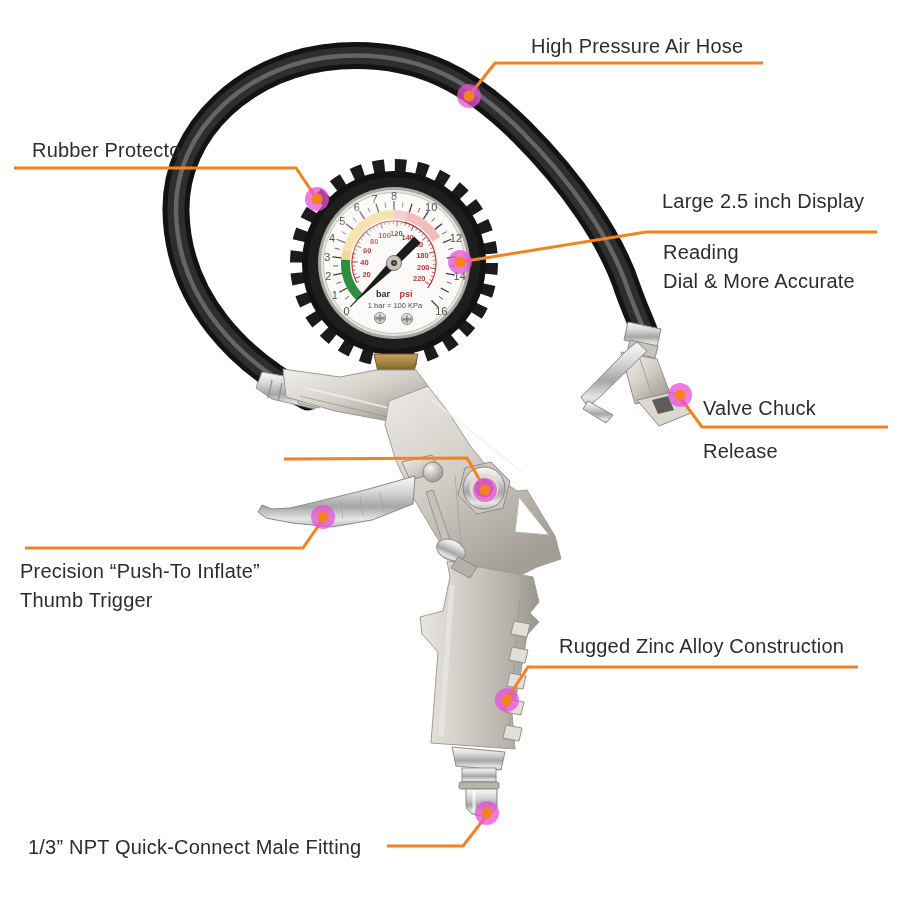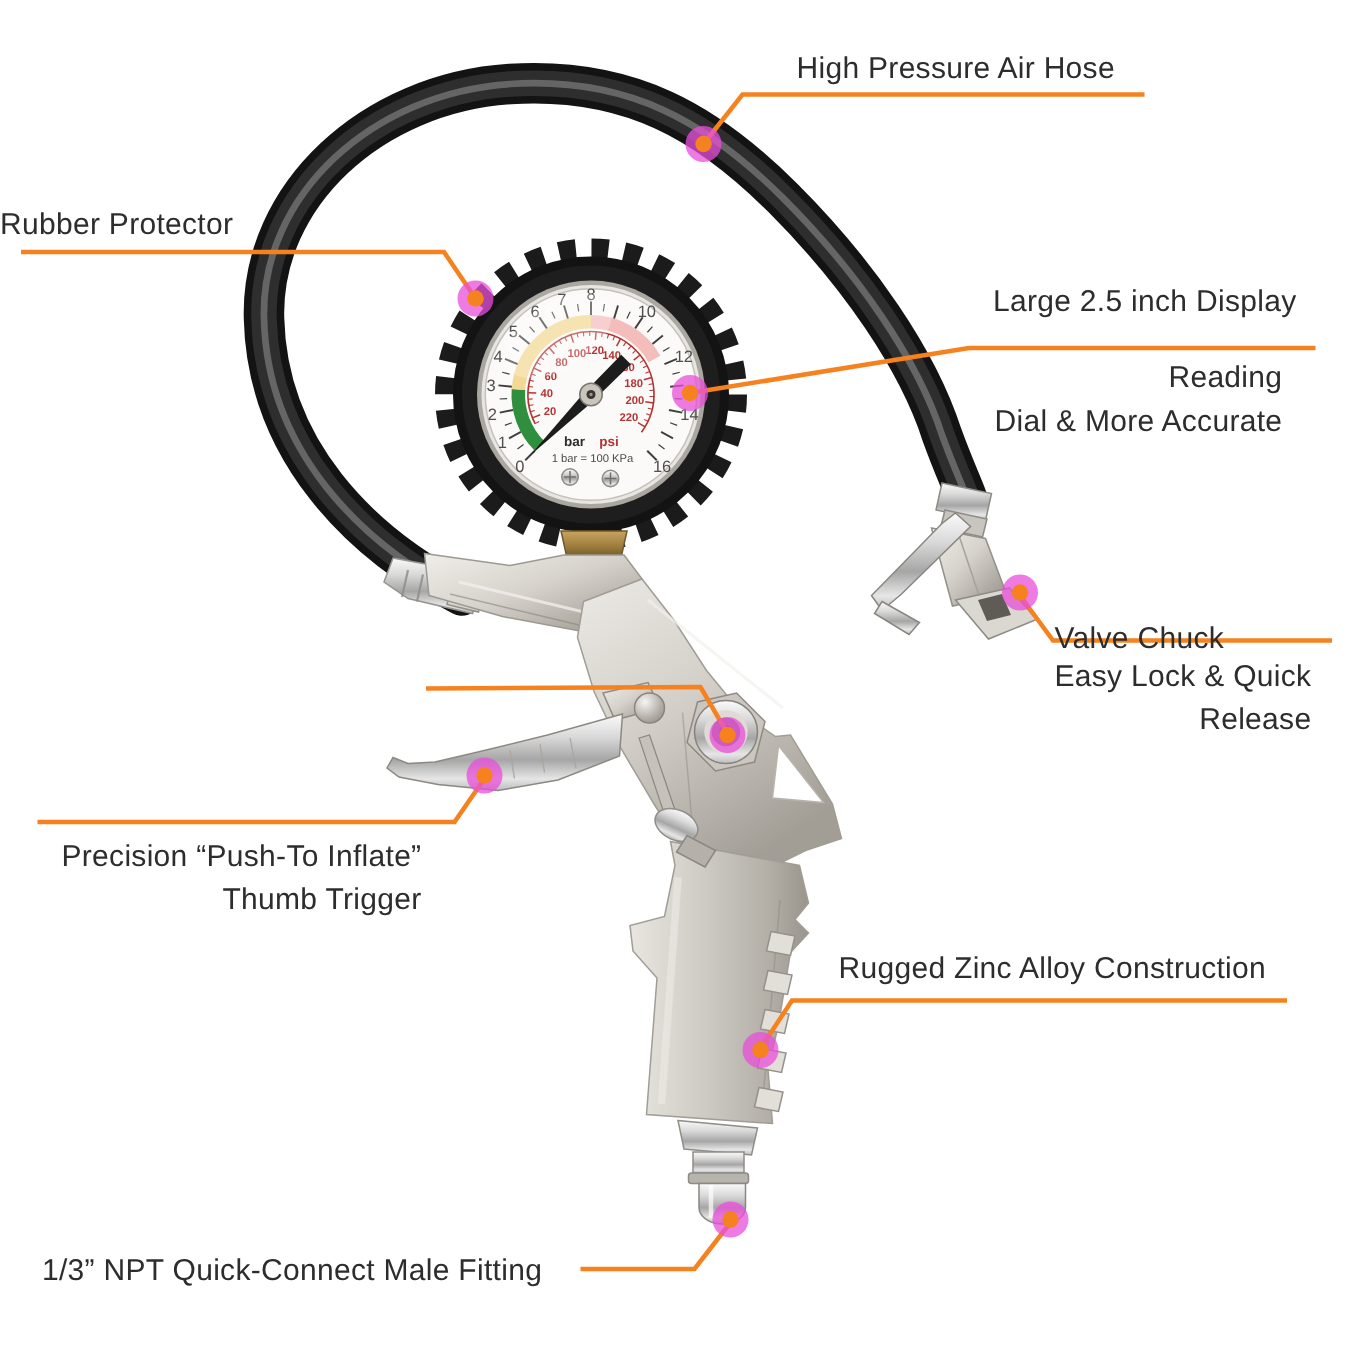--- a/index.html
+++ b/index.html
@@ -1,19 +1,19 @@
 <!DOCTYPE html>
 <html><head>
 <meta charset="utf-8">
 <style>
   html,body{margin:0;padding:0;background:#fff;}
   body{width:900px;height:900px;font-family:"Liberation Sans",sans-serif;}
   .stage{position:relative;width:900px;height:900px;overflow:hidden;background:#fff;}
   svg.layer{position:absolute;left:0;top:0;}
-  .callout{position:absolute;color:#2d2d2d;font-size:20px;line-height:29px;white-space:nowrap;letter-spacing:.2px;text-align:right;}
+  .callout{position:absolute;color:#2d2d2d;font-size:20px;line-height:29px;white-space:nowrap;letter-spacing:.2px;}
   .callout div{height:29px;}
 </style>
 </head>
 <body>
 
 <div class="stage">
 
   <svg class="layer" width="900" height="900" viewBox="0 0 900 900">
     <defs>
       <linearGradient id="metal" x1="0" y1="0" x2="1" y2="1">
@@ -303,42 +303,41 @@
           <circle cx="487" cy="813" r="12" fill="#E84FD9" opacity="0.75"></circle>
           <circle cx="487" cy="813" r="5.5" fill="#F5821F"></circle>
         </g>
     </g>
   </svg>
 
   <div class="callout" style="left:531px;top:32px">
     <div>High Pressure Air Hose</div>
   </div>
 
-  <div class="callout" style="left:0;top:136px">
+  <div class="callout" style="left:32px;top:136px">
     <div>Rubber Protector</div>
   </div>
 
   <div class="callout" style="left:662px;top:187px">
     <div>Large 2.5 inch Display</div>
   </div>
   <div class="callout" style="left:663px;top:238px">
     <div>Reading</div>
     <div>Dial &amp; More Accurate</div>
   </div>
 
-  <div class="callout" style="left:703px;top:412px">
+  <div class="callout" style="left:703px;top:394px">
     <div>Valve Chuck</div>
   </div>
   <div class="callout" style="left:703px;top:437px">
-    <div>Easy Lock &amp; Quick</div>
     <div>Release</div>
   </div>
 
 
-  <div class="callout" style="left:41px;top:557px">
+  <div class="callout" style="left:20px;top:557px">
     <div>Precision “Push-To Inflate”</div>
     <div>Thumb Trigger</div>
   </div>
 
   <div class="callout" style="left:559px;top:632px">
     <div>Rugged Zinc Alloy Construction</div>
   </div>
 
   <div class="callout" style="left:28px;top:833px">
     <div>1/3” NPT Quick-Connect Male Fitting</div>

